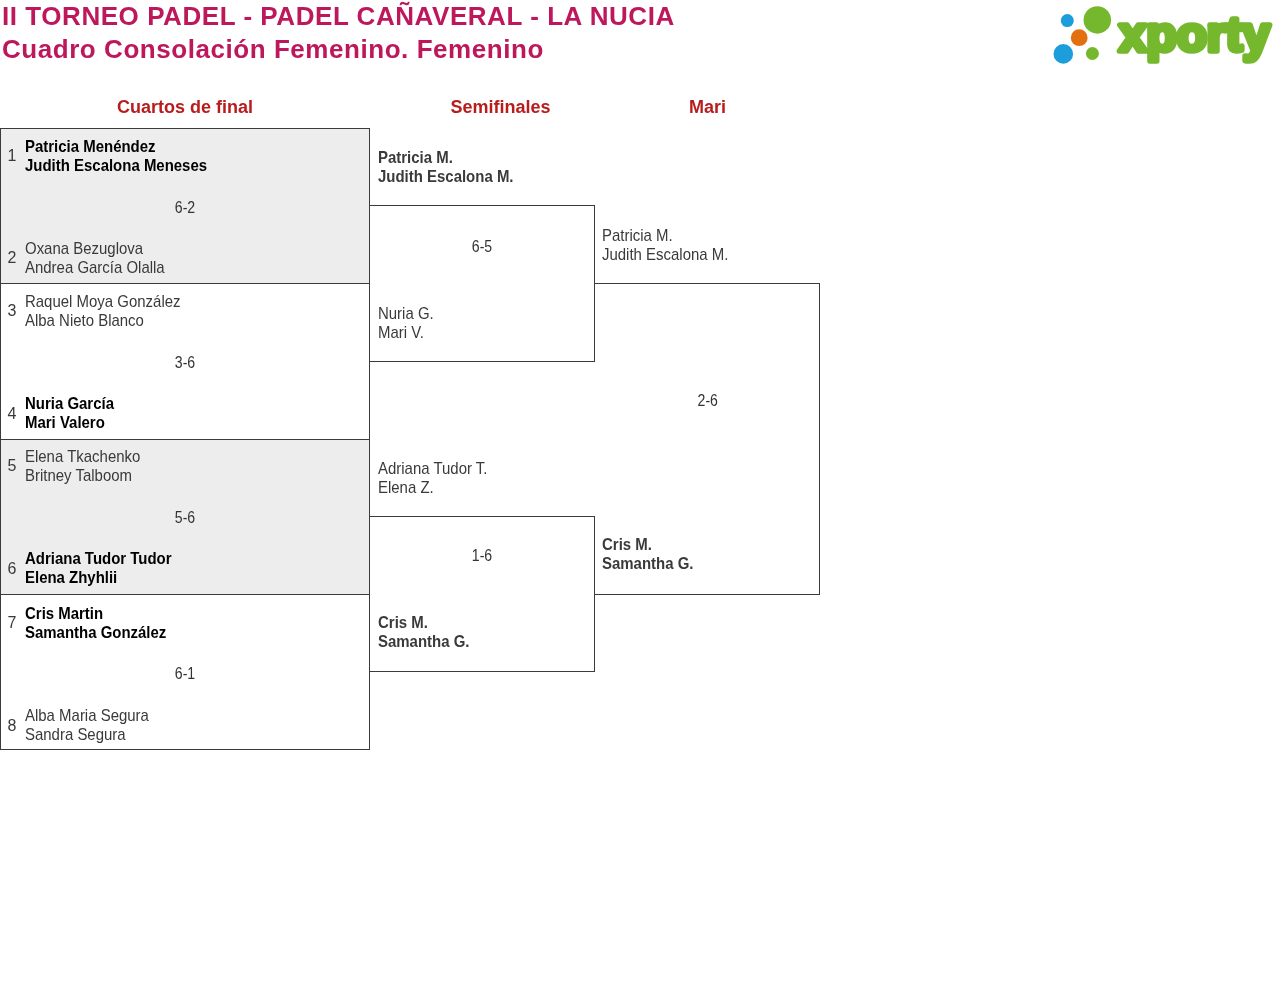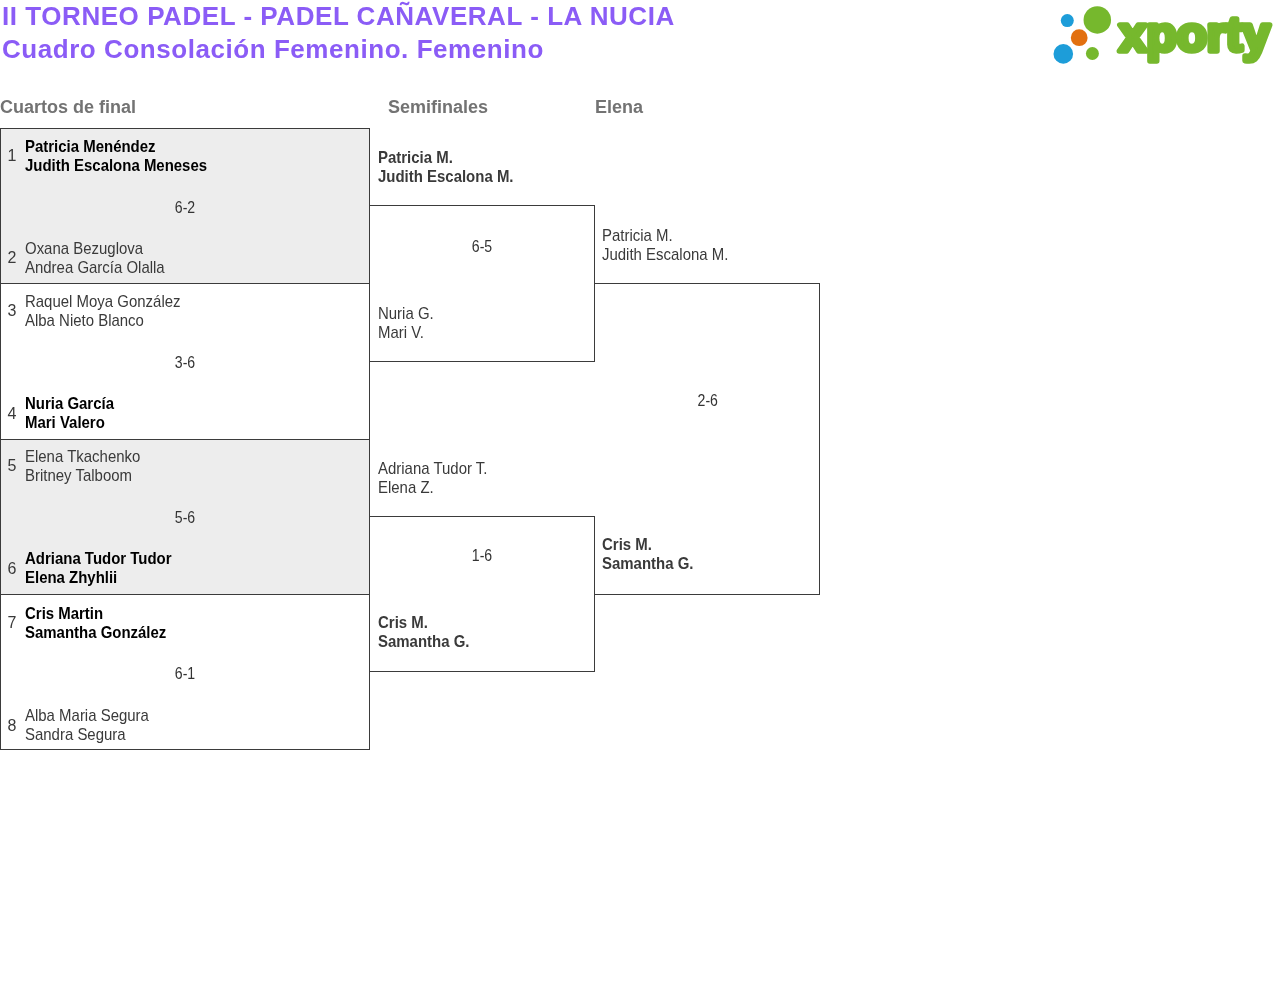--- a/index.html
+++ b/index.html
@@ -1,22 +1,22 @@
 <!DOCTYPE html>
 <html><head>
 <meta charset="utf-8">
 <style>
   * { margin:0; padding:0; box-sizing:border-box; }
   html,body { background:#fff; }
   body { width:1280px; height:982px; position:relative; overflow:hidden;
          font-family:"Liberation Sans", sans-serif; }
   .title { position:absolute; left:2px; top:0; font-size:26px; font-weight:bold;
-           line-height:32.5px; letter-spacing:.55px; color:#8b5cf6; }
+           line-height:32.5px; letter-spacing:.55px; color:#be185d; }
   .hdr { position:absolute; top:96.7px; font-size:18px; font-weight:bold;
-         line-height:20px; text-align:left; color:#737373; }
+         line-height:20px; text-align:center; color:#b91c1c; }
   .box { position:absolute; border:1px solid #3b3b3b; }
   .m { left:0; width:370px; }
   .gray { background:#ededed; }
   .sf { left:369.3px; width:225.5px; border-left:none; }
   .seed { position:absolute; left:0; width:22px; text-align:center;
           font-size:16px; line-height:19px; color:#3a3a3a; }
   .team { position:absolute; left:24px; font-size:17px; line-height:19px;
           color:#3a3a3a; transform:scaleX(.88); transform-origin:0 50%;
           white-space:nowrap; }
   .w { font-weight:bold; color:#000; }
@@ -35,21 +35,21 @@
     <circle cx="27.3" cy="20.6" r="6.5" fill="#1d9dd9"></circle>
     <circle cx="57.3" cy="19.9" r="13.75" fill="#76b82d"></circle>
     <circle cx="39.2" cy="37.7" r="8.4" fill="#e2700f"></circle>
     <circle cx="23.3" cy="53.9" r="9.8" fill="#1d9dd9"></circle>
     <circle cx="52.4" cy="53.5" r="6.5" fill="#76b82d"></circle>
     <text x="79" y="51.2" font-family="Liberation Sans, sans-serif" font-size="49" font-weight="bold" fill="#76b82d" stroke="#76b82d" stroke-width="5.5" stroke-linejoin="round" textLength="151" lengthAdjust="spacingAndGlyphs">xporty</text>
   </svg>
 
   <div class="hdr" style="left:0;width:370px;">Cuartos de final</div>
   <div class="hdr" style="left:388px;width:225px;">Semifinales</div>
-  <div class="hdr" style="left:595px;width:225px;">Elena</div>
+  <div class="hdr" style="left:595px;width:225px;">Mari</div>
 
   <div class="box m gray" style="top:128px;height:156.3px;">
     <div class="seed" style="top:16.5px;">1</div>
     <div class="team w" style="top:7.5px;">Patricia Menéndez<br>Judith Escalona Meneses</div>
     <div class="score" style="top:68.6px;">6-2</div>
     <div class="seed" style="bottom:16px;">2</div>
     <div class="team" style="bottom:6.5px;">Oxana Bezuglova<br>Andrea García Olalla</div>
   </div>
   <div class="box m" style="top:283.3px;height:156.4px;">
     <div class="seed" style="top:16.5px;">3</div>

